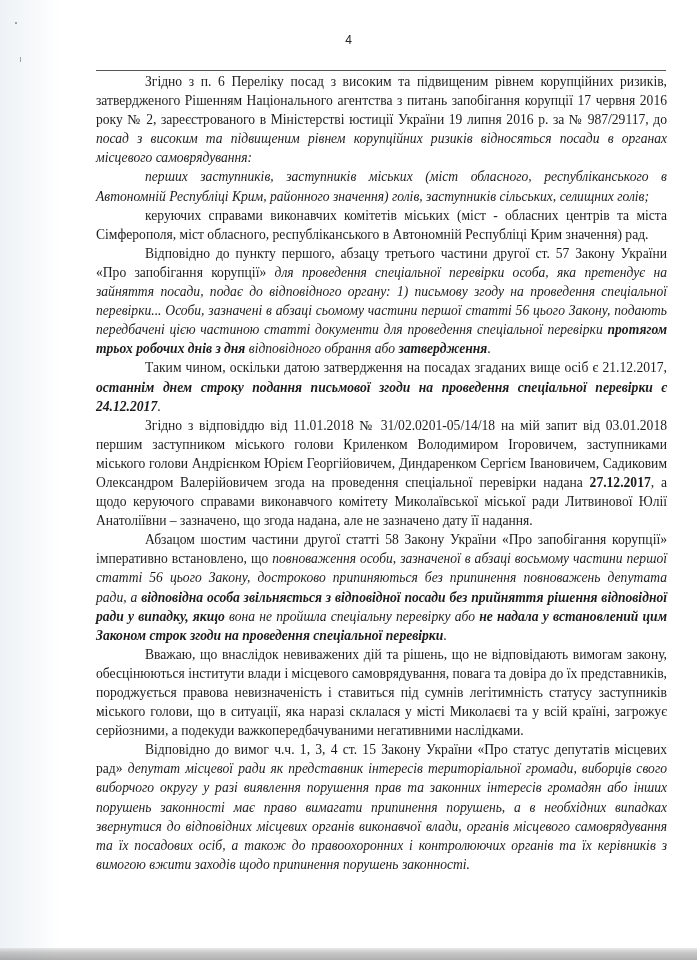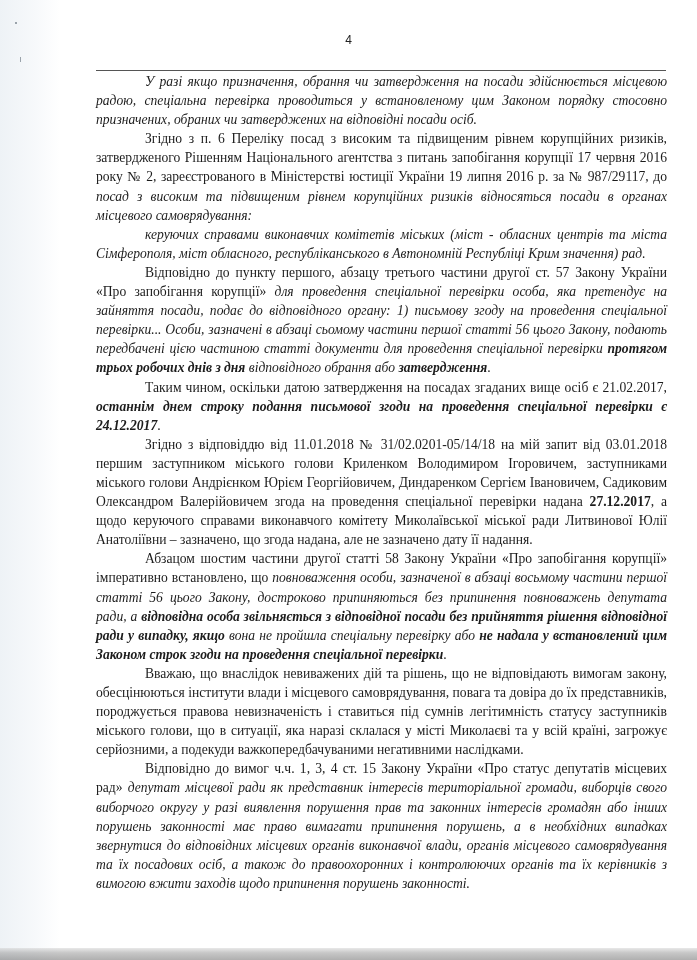--- a/index.html
+++ b/index.html
@@ -39,25 +39,25 @@
 <body>
 
 <div class="left-shade"></div>
 <div class="speck" style="left:15px;top:22px;width:2px;height:2px;"></div>
 <div class="speck" style="left:20px;top:57px;width:1px;height:5px;"></div>
 
 <div class="page-number">4</div>
 <div class="header-rule"></div>
 
 <div class="content">
-  <p><span class="it" style="font-style: italic;">У разі якщо призначення, обрання чи затвердження на посади здійснюється місцевою радою, спеціальна перевірка проводиться у встановленому цим Законом порядку стосовно призначених, обраних чи затверджених на відповідні посади осіб.</span></p>
   <p><span>Згідно з п. 6 Переліку посад з високим та підвищеним рівнем корупційних ризиків, затвердженого Рішенням Національного агентства з питань запобігання корупції 17 червня 2016 року № 2, зареєстрованого в Міністерстві юстиції України 19 липня 2016 р. за № 987/29117, до </span><span class="it" style="font-style: italic;">посад з високим та підвищеним рівнем корупційних ризиків відносяться посади в органах місцевого самоврядування:</span></p>
-  <p><span class="it" style="font-style: italic;">керуючих справами виконавчих комітетів міських (міст - обласних центрів та міста Сімферополя, міст обласного, республіканського в Автономній Республіці Крим значення) рад.</span></p>
+  <p><span class="it" style="font-style: italic;">перших заступників, заступників міських (міст обласного, республіканського в Автономній Республіці Крим, районного значення) голів, заступників сільських, селищних голів;</span></p>
+  <p><span class="it" style="">керуючих справами виконавчих комітетів міських (міст - обласних центрів та міста Сімферополя, міст обласного, республіканського в Автономній Республіці Крим значення) рад.</span></p>
   <p><span>Відповідно до пункту першого, абзацу третього частини другої ст. 57 Закону України «Про запобігання корупції» </span><span class="it" style="font-style: italic;">для проведення спеціальної перевірки особа, яка претендує на зайняття посади, подає до відповідного органу: 1) письмову згоду на проведення спеціальної перевірки... Особи, зазначені в абзаці </span><span class="it u" style="font-style: italic;">сьомому</span><span class="it" style="font-style: italic;"> частини першої статті 56 цього Закону, подають передбачені цією частиною статті документи для проведення спеціальної перевірки </span><span class="it u b" style="font-style: italic;">протягом трьох робочих днів з дня</span><span class="it" style="font-style: italic;"> відповідного обрання або </span><span class="it u b" style="font-style: italic;">затвердження</span><span>.</span></p>
-  <p><span>Таким чином, оскільки датою затвердження на посадах згаданих вище осіб є 21.02.2017, </span><span class="it u b" style="font-style: italic;">останнім днем строку подання письмової згоди на проведення спеціальної перевірки є 24.12.2017</span><span>.</span></p>
+  <p><span>Таким чином, оскільки датою затвердження на посадах згаданих вище осіб є 21.12.2017, </span><span class="it u b" style="font-style: italic;">останнім днем строку подання письмової згоди на проведення спеціальної перевірки є 24.12.2017</span><span>.</span></p>
   <p><span>Згідно з відповіддю від 11.01.2018 № 31/02.0201-05/14/18 на мій запит від 03.01.2018 першим заступником міського голови Криленком Володимиром Ігоровичем, заступниками міського голови Андрієнком Юрієм Георгійовичем, Диндаренком Сергієм Івановичем, Садиковим Олександром Валерійовичем згода на проведення спеціальної перевірки надана </span><span class="u b">27.12.2017</span><span>, а щодо керуючого справами виконавчого комітету Миколаївської міської ради Литвинової Юлії Анатоліївни – зазначено, що згода надана, але не зазначено дату її надання.</span></p>
   <p><span>Абзацом шостим частини другої статті 58 Закону України «Про запобігання корупції» імперативно встановлено, що </span><span class="it" style="font-style: italic;">повноваження особи, зазначеної в абзаці восьмому частини першої статті 56 цього Закону, достроково припиняються без припинення повноважень депутата ради, а </span><span class="it u b" style="font-style: italic;">відповідна особа звільняється з відповідної посади без прийняття рішення відповідної ради у випадку, якщо</span><span class="it" style="font-style: italic;"> вона не пройшла спеціальну перевірку або </span><span class="it u b" style="font-style: italic;">не надала у встановлений цим Законом строк згоди на проведення спеціальної перевірки</span><span>.</span></p>
   <p><span>Вважаю, що внаслідок невиважених дій та рішень, що не відповідають вимогам закону, обесцінюються інститути влади і місцевого самоврядування, повага та довіра до їх представників, породжується правова невизначеність і ставиться під сумнів легітимність статусу заступників міського голови, що в ситуації, яка наразі склалася у місті Миколаєві та у всій країні, загрожує серйозними, а подекуди важкопередбачуваними негативними наслідками.</span></p>
   <p><span>Відповідно до вимог ч.ч. 1, 3, 4 ст. 15 Закону України «Про статус депутатів місцевих рад» </span><span class="it u" style="font-style: italic;">депутат місцевої ради як представник інтересів територіальної громади, виборців свого виборчого округу у разі виявлення порушення прав та законних інтересів громадян або інших порушень законності має право вимагати припинення порушень, а в необхідних випадках звернутися до відповідних місцевих органів виконавчої влади, органів місцевого самоврядування та їх посадових осіб, а також до правоохоронних і контролюючих органів та їх керівників з вимогою вжити заходів щодо припинення порушень законності.</span></p>
 
 </div>
 
 <div class="bottom-shadow"></div>
 
 </body></html>

